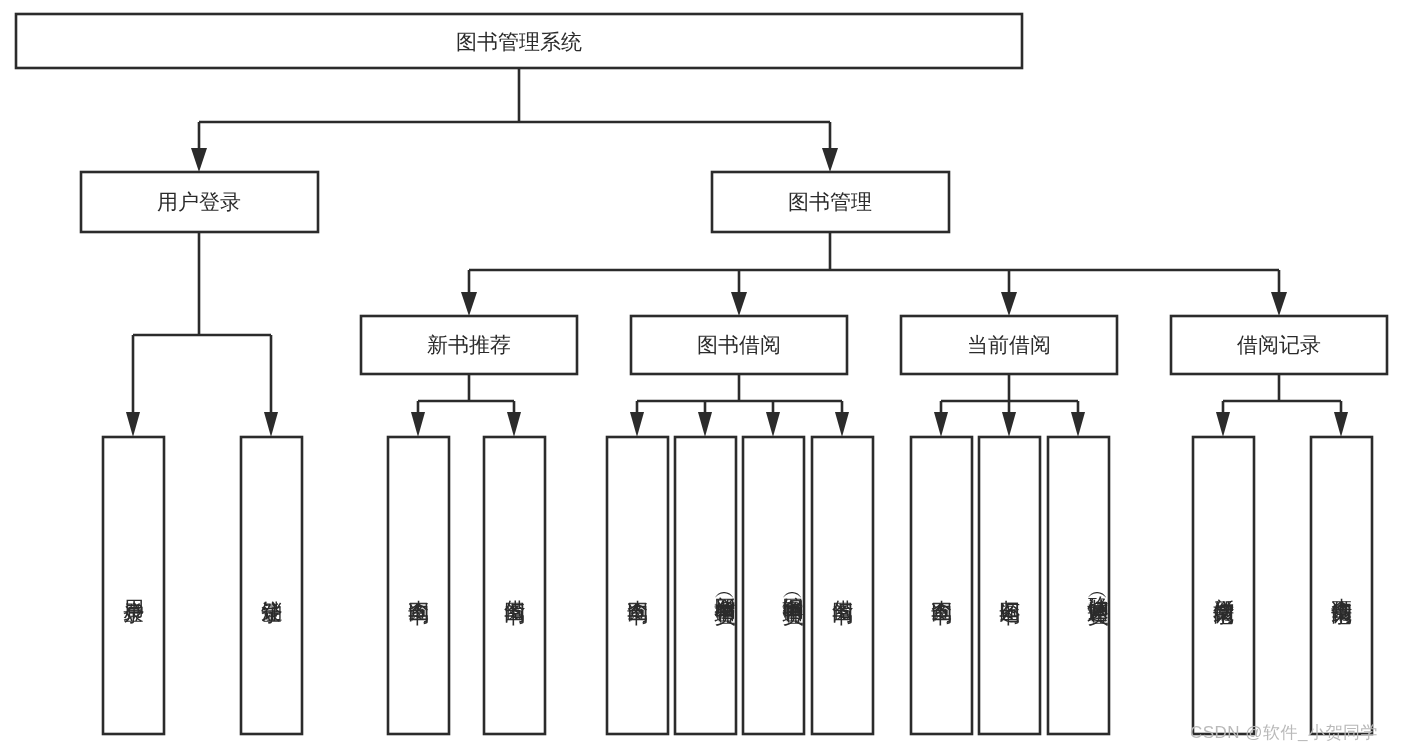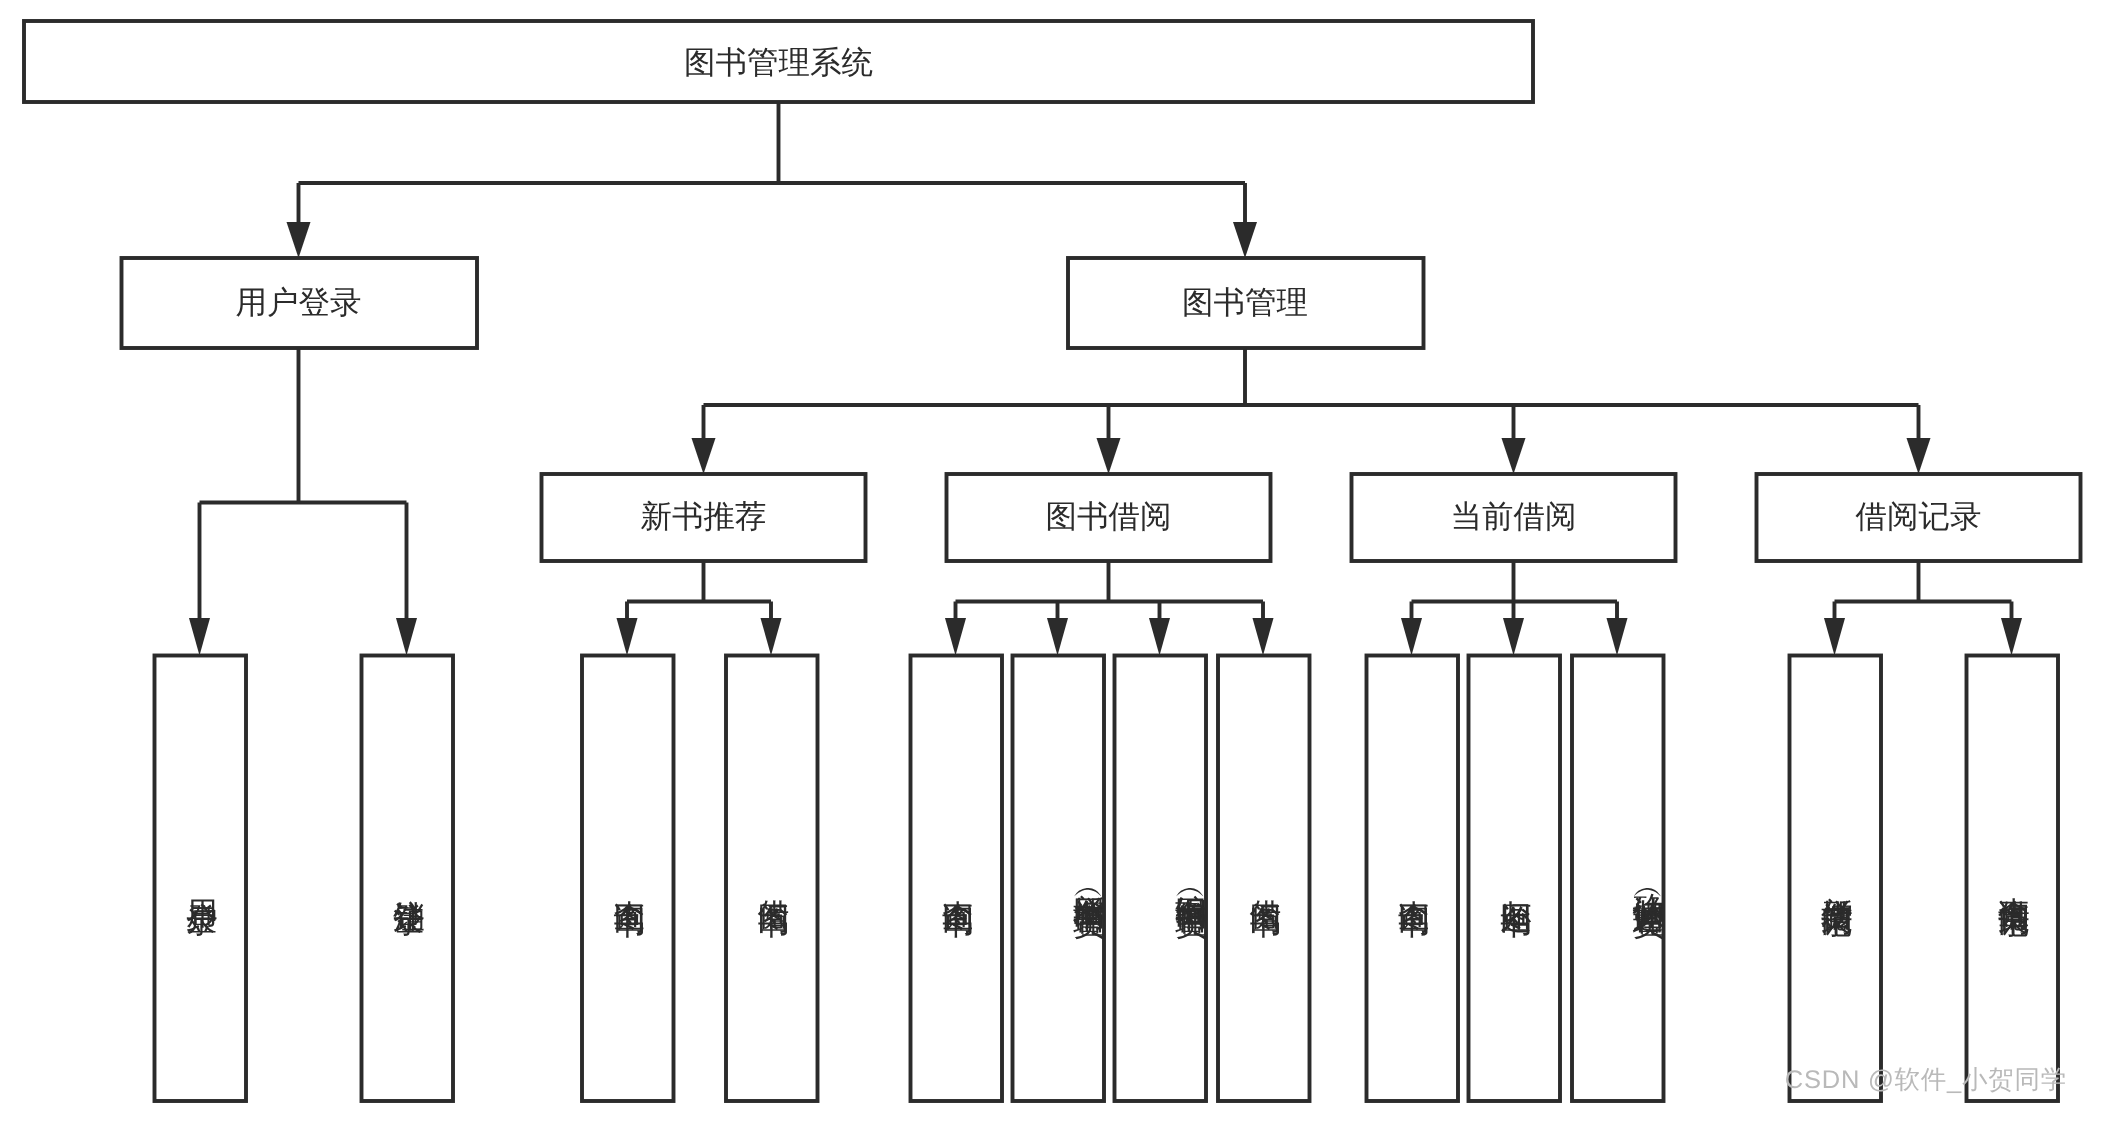--- a/index.html
+++ b/index.html
@@ -61,21 +61,21 @@
     font-size: 21px;
     line-height: 1.06;
     color: #2b2b2b;
     letter-spacing: 1.5px;
     white-space: nowrap;
     pointer-events: none;
   }
   .watermark {
     position: absolute;
     right: 8px;
-    bottom: 16px;
+    bottom: 3px;
     font-family: "Liberation Sans", "DejaVu Sans", sans-serif;
     font-size: 17px;
     color: #b9b9b9;
     white-space: nowrap;
     letter-spacing: 0.5px;
   }
 </style>
 </head>
 <body>
 

